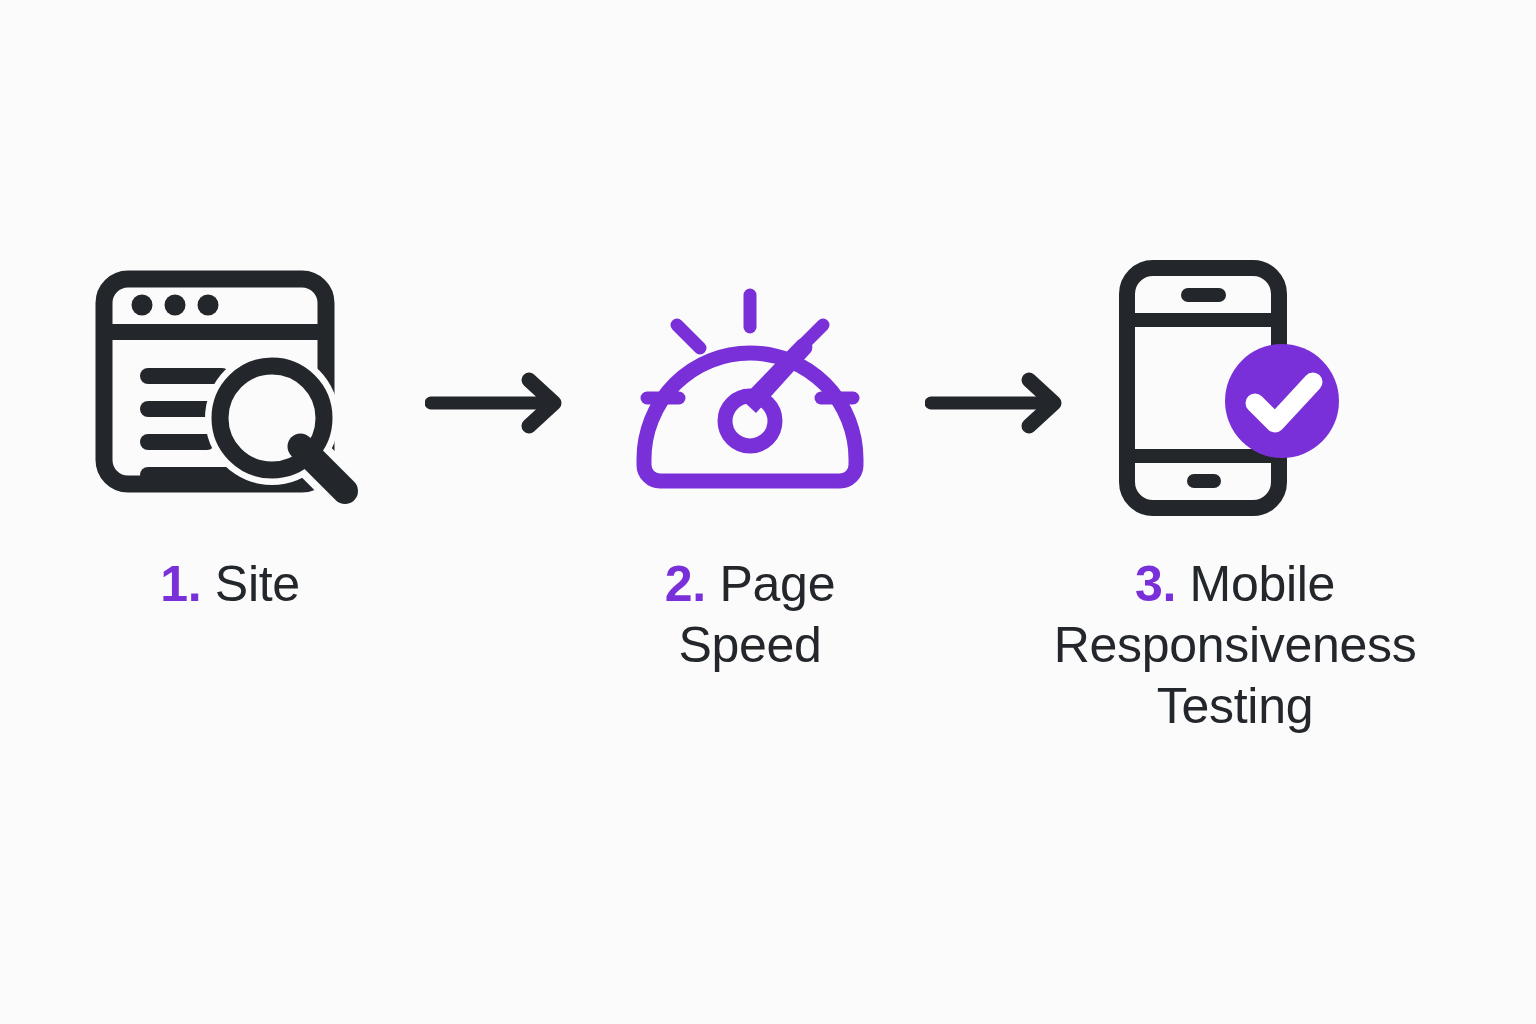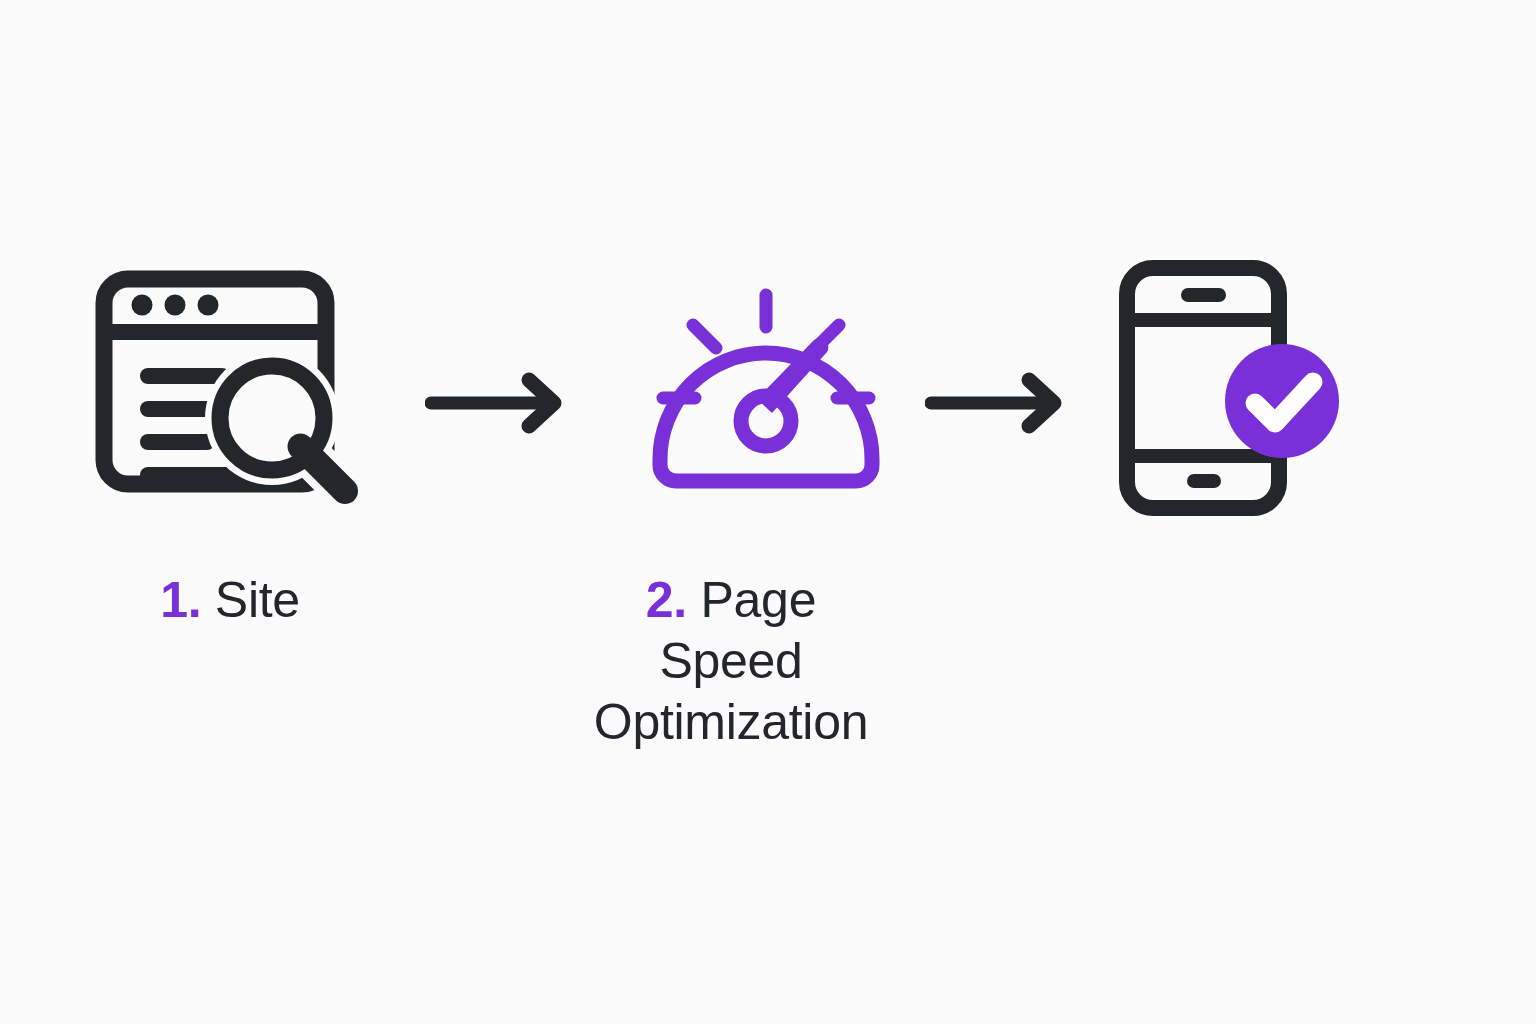--- a/index.html
+++ b/index.html
@@ -22,32 +22,32 @@
 
   
   .step {
     position: absolute;
     top: 255px;
     display: flex;
     flex-direction: column;
     align-items: center;
   }
   .step-1 { left: 80px;   width: 300px; }
-  .step-2 { left: 571px;  width: 320px; align-items: flex-end; }
+  .step-2 { left: 590px;  width: 320px; }
   .step-3 { left: 1035px; width: 400px; }
 
   .icon-box {
     height: 265px;
     display: flex;
     align-items: center;
     justify-content: center;
   }
 
   .caption {
-    margin-top: 50px;
+    margin-top: 34px;
     text-align: center;
     font-size: 50px;
     line-height: 1.22;
     font-weight: 400;
     color: #23262b;
     letter-spacing: -0.3px;
   }
   .step-num {
     font-weight: 700;
     color: #7a30d8;
@@ -123,21 +123,20 @@
         <line x1="228" y1="125" x2="196" y2="125" stroke="#7a30d8" stroke-width="13" stroke-linecap="round"></line>
 
         <path d="M131 140 L186 79 a9 9 0 0 0 -13 -12 L116 126 Z" fill="#7a30d8"></path>
 
         <circle cx="125" cy="148" r="25" fill="none" stroke="#7a30d8" stroke-width="15"></circle>
       </svg>
     </div>
     <div class="caption">
       <span class="step-num">2.</span>
       <span>Page Speed</span><br>
-      <span>Optimization</span>
     </div>
   </div>
 
   <div class="arrow arrow-2">
     <svg width="145" height="62" viewBox="0 0 145 62">
       <path d="M6 31 H120" stroke="#23262b" stroke-width="13" stroke-linecap="round" fill="none"></path>
       <path d="M104 8 L129 31 L104 54" stroke="#23262b" stroke-width="15" stroke-linecap="round" stroke-linejoin="round" fill="none"></path>
     </svg>
   </div>
 
@@ -151,15 +150,21 @@
         <line x1="12" y1="198" x2="164" y2="198" stroke="#23262b" stroke-width="14"></line>
 
         <rect x="66" y="30" width="45" height="14" rx="7" fill="#23262b"></rect>
 
         <rect x="72" y="216" width="34" height="14" rx="7" fill="#23262b"></rect>
 
         <circle cx="167" cy="143" r="57" fill="#7a30d8"></circle>
         <path d="M140 145 L160 165 L198 124" fill="none" stroke="#ffffff" stroke-width="19" stroke-linecap="round" stroke-linejoin="round"></path>
       </svg>
     </div>
+    <div class="caption">
+      <span class="step-num">3.</span>
+      <span>Mobile</span><br>
+      <span>Responsiveness</span><br>
+      <span>Testing</span>
+    </div>
   </div>
 
 </div>
 
 </body></html>

